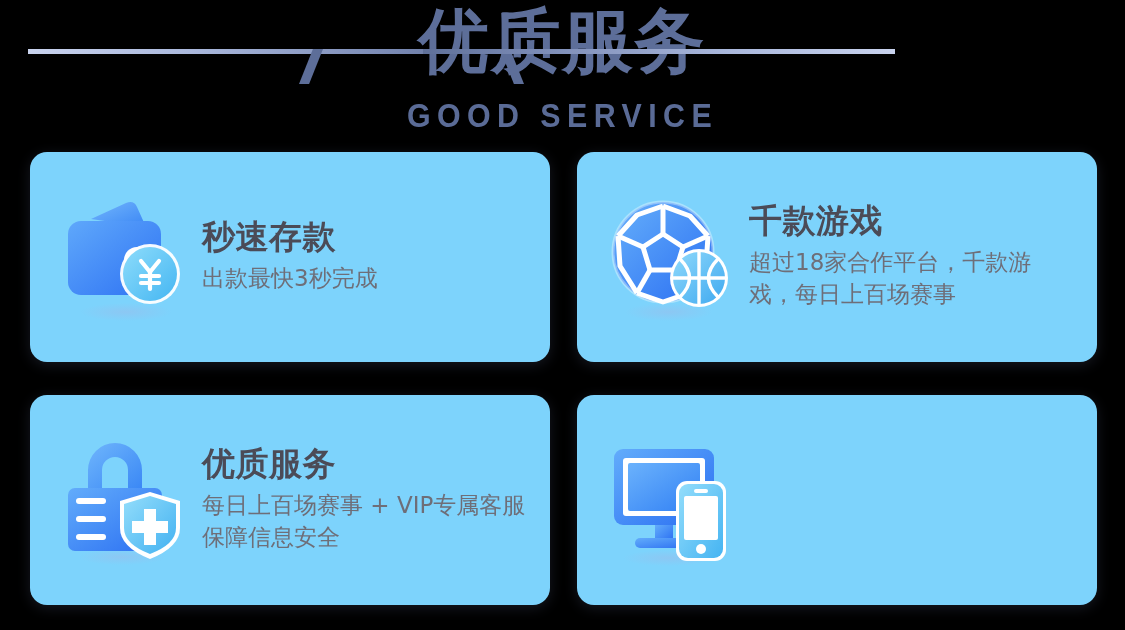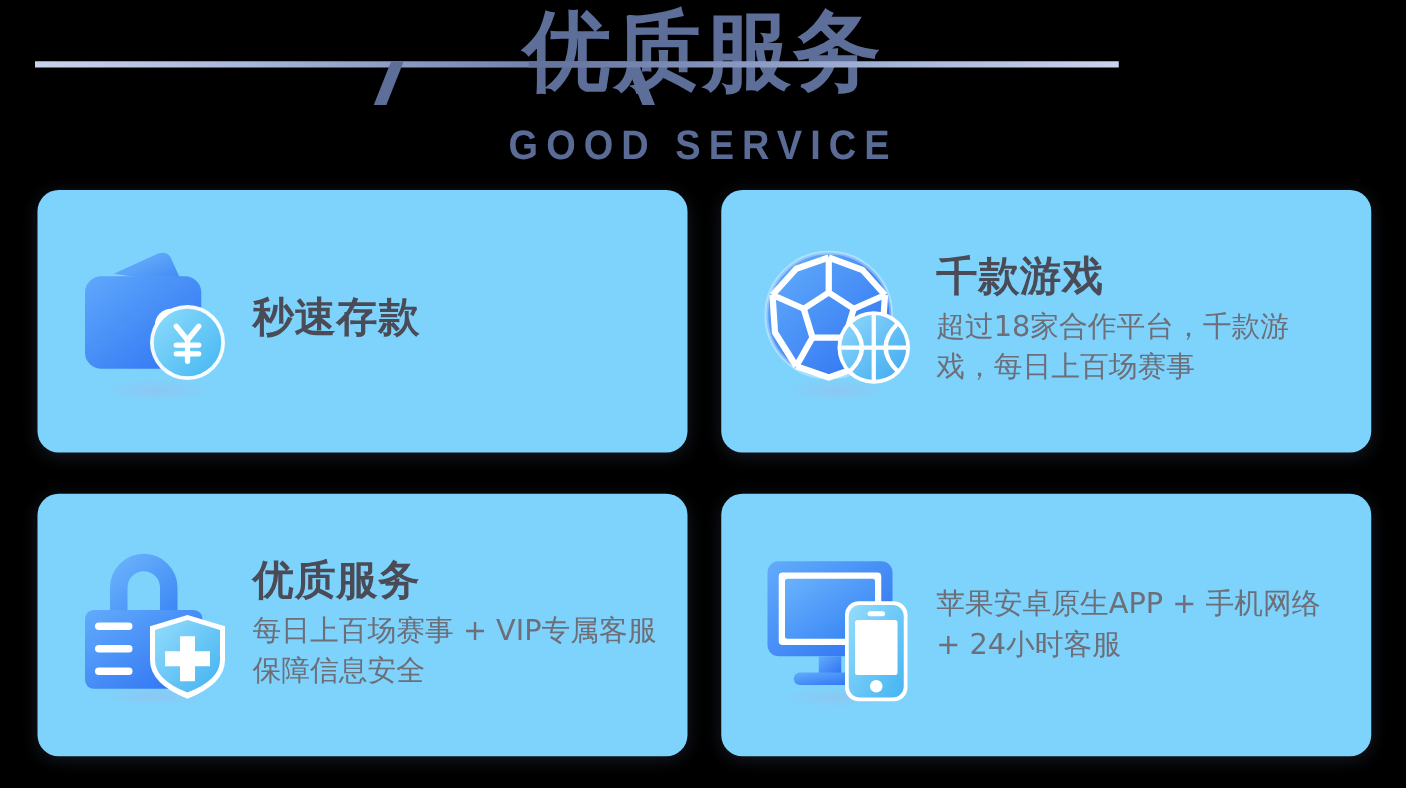--- a/index.html
+++ b/index.html
@@ -122,20 +122,21 @@
           <path d="M81 71 L90 82"></path>
             <path d="M99 71 L90 82"></path>
           <path d="M81 86 H99"></path>
             <path d="M81 93 H99"></path>
             <path d="M90 82 V99"></path>
         </g>
       </svg>
     </div>
     <div class="txt">
       <div class="card-title">秒速存款</div>
+      <div class="card-desc">出款最快3秒完成</div>
     </div>
   </div>
 
   <div class="card">
     <div class="icon-wrap">
       <svg width="132" height="135" viewBox="0 0 132 135">
         <defs>
           <linearGradient id="bg1" x1="0" y1="0" x2="1" y2="1">
             <stop offset="0" stop-color="#66b0fb"></stop>
               <stop offset="1" stop-color="#2a6ef2"></stop>
@@ -249,17 +250,16 @@
         <rect x="48" y="92" width="18" height="16" fill="url(#dg1)"></rect>
         <rect x="28" y="105" width="58" height="10" rx="5" fill="url(#dg1)"></rect>
         <rect x="69" y="48" width="50" height="80" rx="11" fill="#ffffff"></rect>
         <rect x="72" y="51" width="44" height="74" rx="9" fill="url(#dg3)"></rect>
         <rect x="77" y="63" width="34" height="44" rx="2" fill="#ffffff"></rect>
         <rect x="87" y="56" width="14" height="4" rx="2" fill="#ffffff"></rect>
         <circle cx="94" cy="116" r="5" fill="#ffffff"></circle>
       </svg>
     </div>
     <div class="txt">
-      <div class="card-desc">苹果安卓原生APP + 手机网络 + 24小时客服</div>
     </div>
   </div>
 
 </div>
 
 </body></html>

